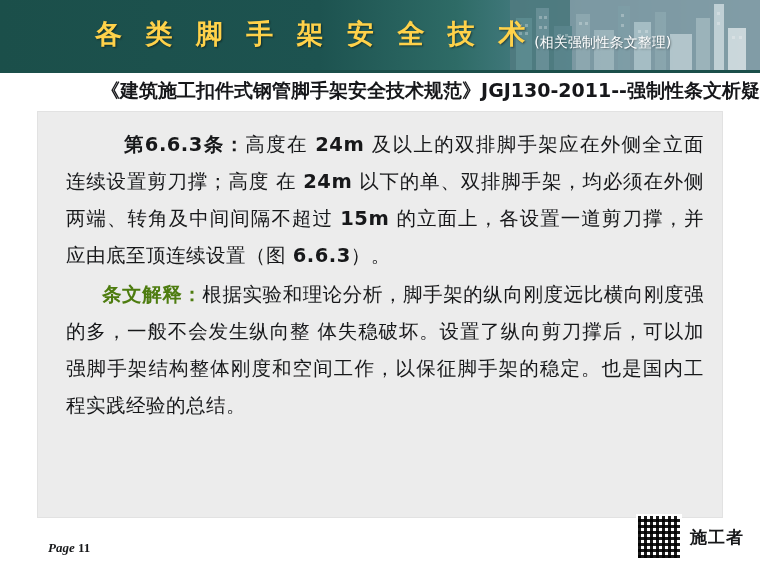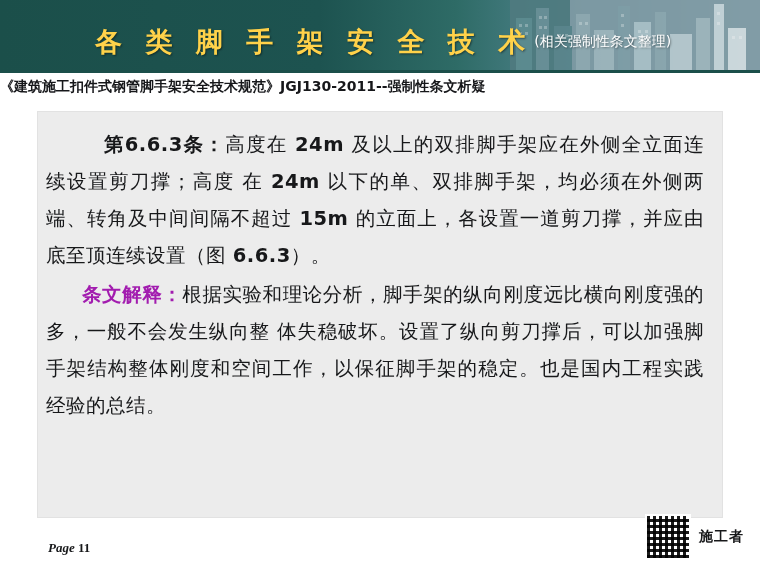--- a/index.html
+++ b/index.html
@@ -35,23 +35,23 @@
     position: absolute;
     right: 0;
     top: 0;
     width: 250px;
     height: 70px;
     opacity: 0.95;
   }
   .header .title-row {
     position: absolute;
     left: 95px;
-    top: 24px;
+    top: 16px;
     display: flex;
-    align-items: center;
+    align-items: flex-end;
     white-space: nowrap;
   }
   .header .main-title {
     font-family: "DejaVu Sans", sans-serif;
     font-size: 27px;
     font-weight: bold;
     color: #ffd24a;
     letter-spacing: 7px;
     text-shadow: 1px 1px 2px rgba(0,0,0,0.45);
   }
@@ -71,58 +71,58 @@
     height: 3px;
     background: #1b4f4a;
   }
 
   
   .standard-line {
     position: absolute;
     top: 78px;
     left: 0;
     width: 760px;
-    text-align: left;
-    font-family: "DejaVu Sans", sans-serif;
-    font-size: 14px;
+    text-align: right;
+    font-family: "DejaVu Sans", sans-serif;
+    font-size: 19px;
     font-weight: bold;
     color: #16171a;
   }
 
   
   .panel {
     position: absolute;
     top: 112px;
     left: 38px;
     width: 684px;
     height: 405px;
     background: #ececec;
     box-shadow: 0 0 0 1px #e2e2e2;
-    padding: 14px 18px 10px 8px;
+    padding: 14px 18px 10px 28px;
     box-sizing: border-box;
   }
   .para {
     font-family: "DejaVu Sans", sans-serif;
     font-size: 19.5px;
     line-height: 37px;
     color: #17181a;
     text-align: justify;
     margin: 0;
     letter-spacing: 0.5px;
   }
   .para.first {
     text-indent: 58px;
   }
   .para.second {
     text-indent: 36px;
     margin-top: 2px;
   }
   .b { font-weight: bold; }
   .red {
-    color: #a21caf;
+    color: #4d7c0f;
     font-weight: bold;
   }
 
   
   .page-label {
     position: absolute;
     left: 48px;
     bottom: 14px;
     font-family: "Liberation Serif", serif;
     font-size: 13px;
@@ -149,21 +149,21 @@
     height: 46px;
     background:
       repeating-linear-gradient(0deg, #1a1a1a 0 3px, #ffffff 3px 6px),
       repeating-linear-gradient(90deg, #1a1a1a 0 3px, #ffffff 3px 6px);
     background-blend-mode: multiply;
     border: 2px solid #ffffff;
     box-sizing: border-box;
   }
   .qr-text {
     font-family: "DejaVu Sans", sans-serif;
-    font-size: 14px;
+    font-size: 17px;
     font-weight: bold;
     color: #17181a;
     letter-spacing: 1px;
   }
 </style>
 </head>
 <body>
 
 <div class="slide">
 

